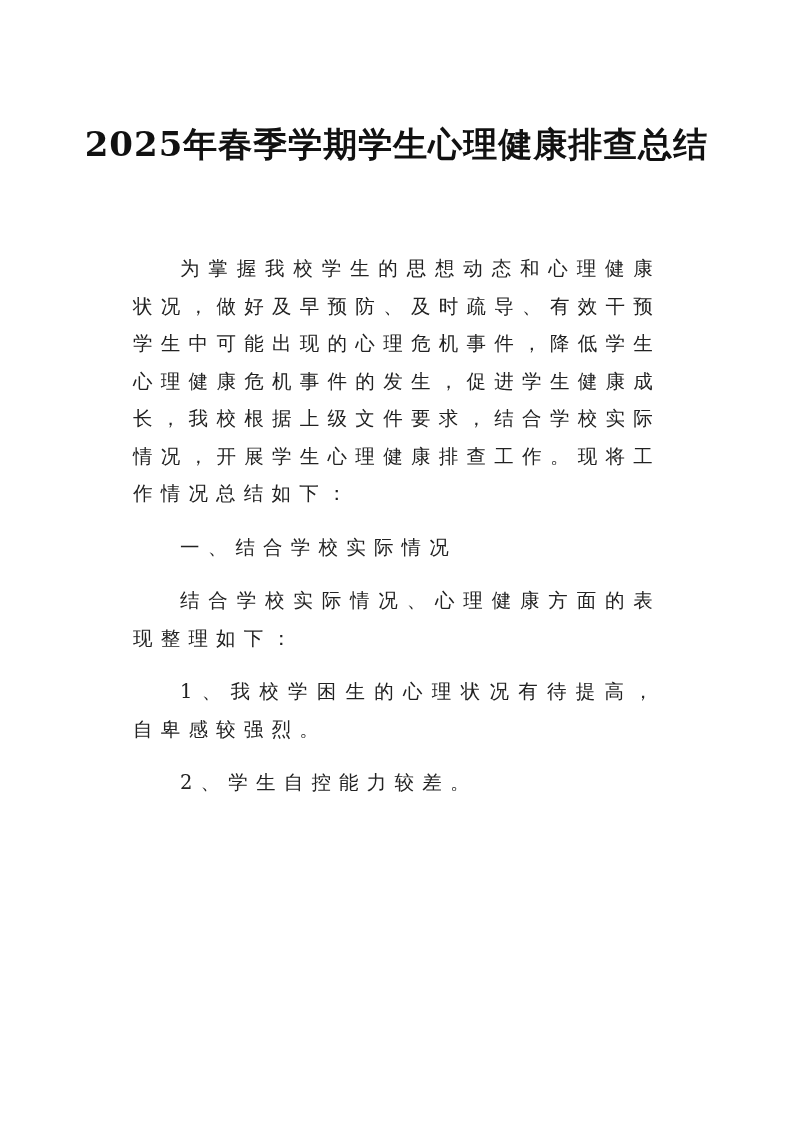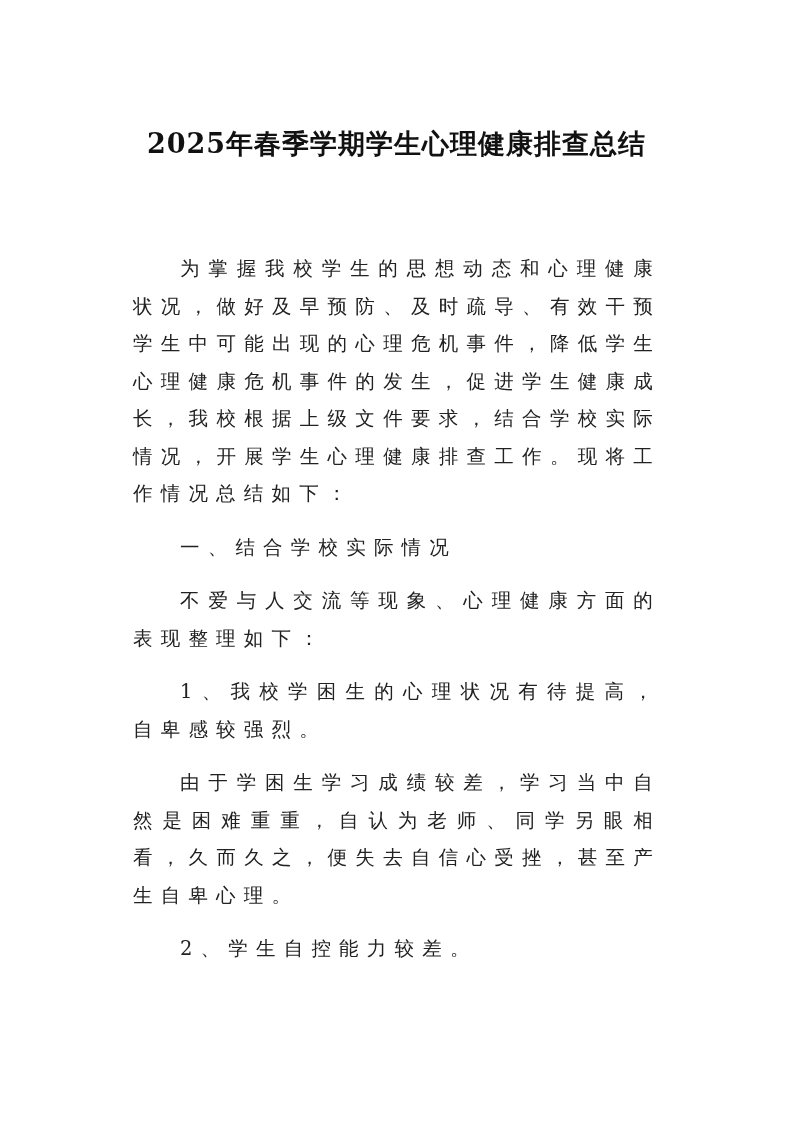--- a/index.html
+++ b/index.html
@@ -23,21 +23,21 @@
       background: #ffffff;
     }
     .title {
       position: absolute;
       top: 124px;
       left: 0;
       width: 793px;
       text-align: center;
       font-family: "DejaVu Serif", "Liberation Serif", serif;
       font-weight: bold;
-      font-size: 27px;
+      font-size: 34px;
       line-height: 40px;
       color: #111111;
       letter-spacing: 1px;
       margin: 0;
     }
     .body-text {
       position: absolute;
       top: 234px;
       left: 117px;
       width: 560px;
@@ -54,19 +54,18 @@
   </style>
 </head>
 <body>
 
 <div class="page">
   <h1 class="title">2025年春季学期学生心理健康排查总结</h1>
 
   <div class="body-text">
     <p>为掌握我校学生的思想动态和心理健康状况，做好及早预防、及时疏导、有效干预学生中可能出现的心理危机事件，降低学生心理健康危机事件的发生，促进学生健康成长，我校根据上级文件要求，结合学校实际情况，开展学生心理健康排查工作。现将工作情况总结如下：</p>
     <p>一、结合学校实际情况</p>
-    <p>不爱与人交流等现象、心理健康方面的表现整理如下：</p>
+    <p>结合学校实际情况、心理健康方面的表现整理如下：</p>
     <p>1、我校学困生的心理状况有待提高，自卑感较强烈。</p>
-    <p>由于学困生学习成绩较差，学习当中自然是困难重重，自认为老师、同学另眼相看，久而久之，便失去自信心受挫，甚至产生自卑心理。</p>
     <p>2、学生自控能力较差。</p>
 
   </div>
 </div>
 
 </body></html>

